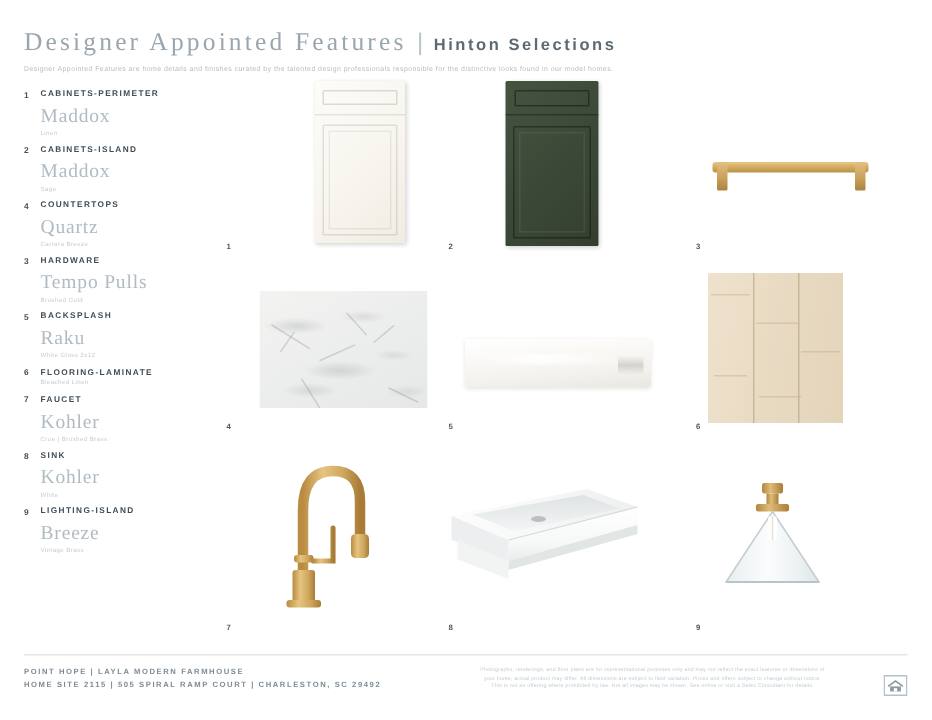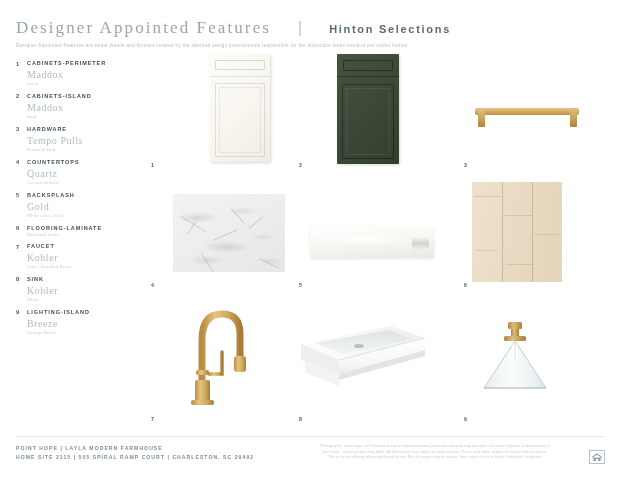--- a/index.html
+++ b/index.html
@@ -6,21 +6,21 @@
   html, body {
     width: 621px; height: 480px;
     background: #ffffff;
     font-family: "Liberation Sans", sans-serif;
     overflow: hidden;
   }
   .page { position: relative; width: 621px; height: 480px; background: #fff; }
 
   
   .header { position: absolute; left: 16px; top: 18px; right: 16px; }
-  .title-row { display: flex; align-items: baseline; gap: 20px; }
+  .title-row { display: flex; align-items: baseline; }
   .title-main {
     font-family: "Liberation Serif", serif;
     font-size: 17px; letter-spacing: 2.1px;
     color: #9aa6ae; font-weight: 400; white-space: nowrap;
   }
   .title-divider {
     font-size: 16px; color: #b9c3ca; margin: 0 7px; font-weight: 300;
   }
   .title-sub {
     font-size: 11px; letter-spacing: 1.7px; font-weight: 700;
@@ -40,21 +40,21 @@
     font-size: 5.6px; font-weight: 700; color: #44525d;
     letter-spacing: 0.2px; padding-top: 0.5px;
   }
   .legend-body { flex: 1; }
   .legend-cat {
     font-size: 5.5px; font-weight: 700; letter-spacing: 0.95px;
     color: #3f4d58; line-height: 1.35; white-space: nowrap;
   }
   .legend-name {
     font-family: "Liberation Serif", serif;
-    font-size: 10px; letter-spacing: 0.55px;
+    font-size: 13px; letter-spacing: 0.55px;
     color: #b0bbc2; line-height: 1.4; margin-top: 0.5px;
   }
   .legend-spec {
     font-size: 4.1px; letter-spacing: 0.28px;
     color: #c4cdd3; line-height: 1.3; margin-top: -0.5px;
   }
 
   
   .grid { position: absolute; left: 150px; top: 52px; width: 460px; height: 380px; }
   .cell { position: absolute; }
@@ -204,42 +204,42 @@
     <div class="legend-item">
       <div class="legend-num">2</div>
       <div class="legend-body">
         <div class="legend-cat">CABINETS-ISLAND</div>
         <div class="legend-name">Maddox</div>
         <div class="legend-spec">Sage</div>
       </div>
     </div>
 
     <div class="legend-item">
+      <div class="legend-num">4</div>
+      <div class="legend-body">
+        <div class="legend-cat">COUNTERTOPS</div>
+        <div class="legend-name">Quartz</div>
+        <div class="legend-spec">Carrara Breeze</div>
+      </div>
+    </div>
+
+    <div class="legend-item">
       <div class="legend-num">3</div>
       <div class="legend-body">
         <div class="legend-cat">HARDWARE</div>
         <div class="legend-name">Tempo Pulls</div>
         <div class="legend-spec">Brushed Gold</div>
       </div>
     </div>
 
     <div class="legend-item">
-      <div class="legend-num">4</div>
-      <div class="legend-body">
-        <div class="legend-cat">COUNTERTOPS</div>
-        <div class="legend-name">Quartz</div>
-        <div class="legend-spec">Carrara Breeze</div>
-      </div>
-    </div>
-
-    <div class="legend-item">
       <div class="legend-num">5</div>
       <div class="legend-body">
         <div class="legend-cat">BACKSPLASH</div>
-        <div class="legend-name">Gold</div>
+        <div class="legend-name">Raku</div>
         <div class="legend-spec">White Gloss 3x12</div>
       </div>
     </div>
 
     <div class="legend-item">
       <div class="legend-num">6</div>
       <div class="legend-body">
         <div class="legend-cat">FLOORING-LAMINATE</div>
         <div class="legend-spec">Bleached Linen</div>
       </div>

